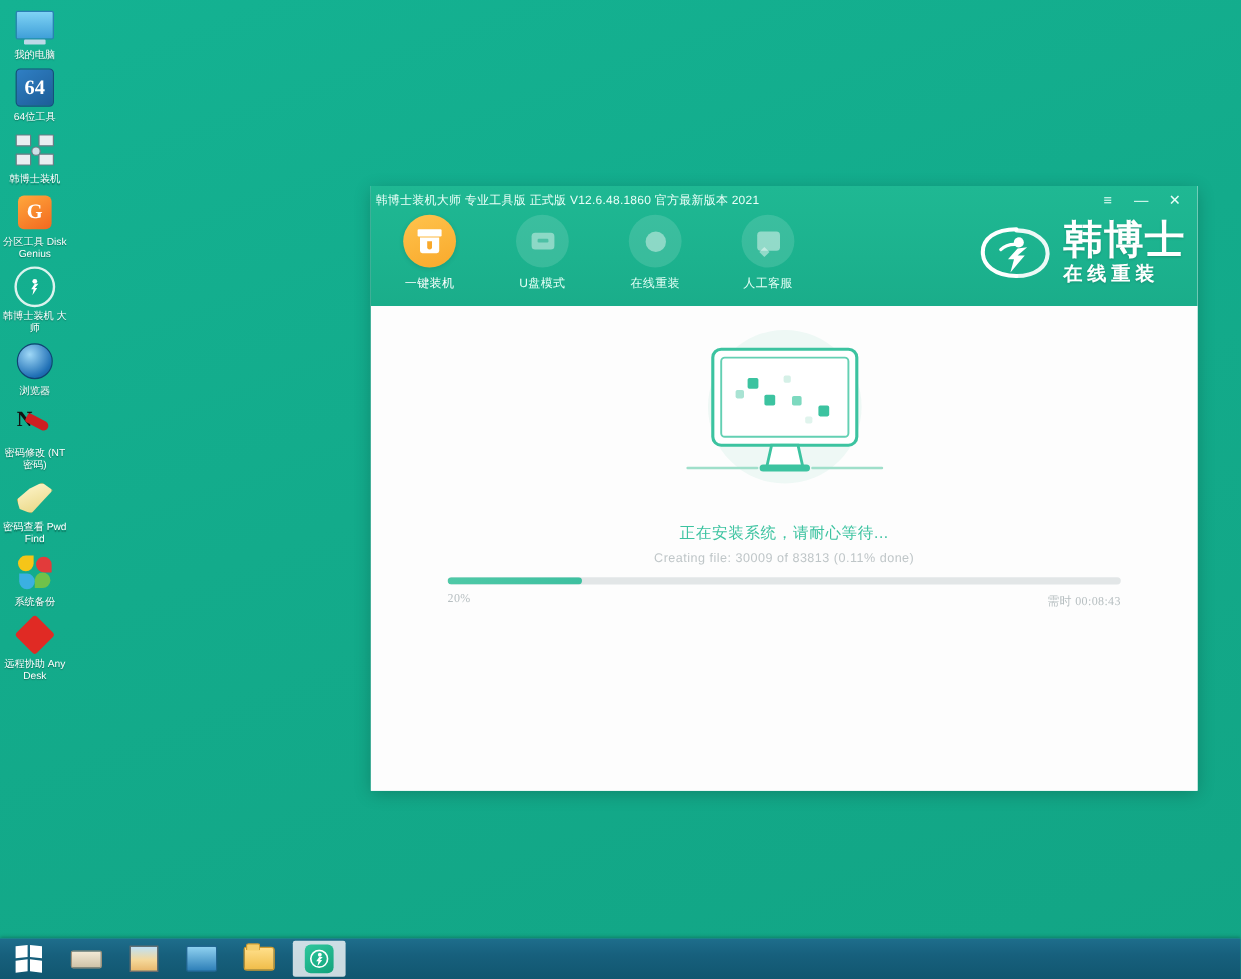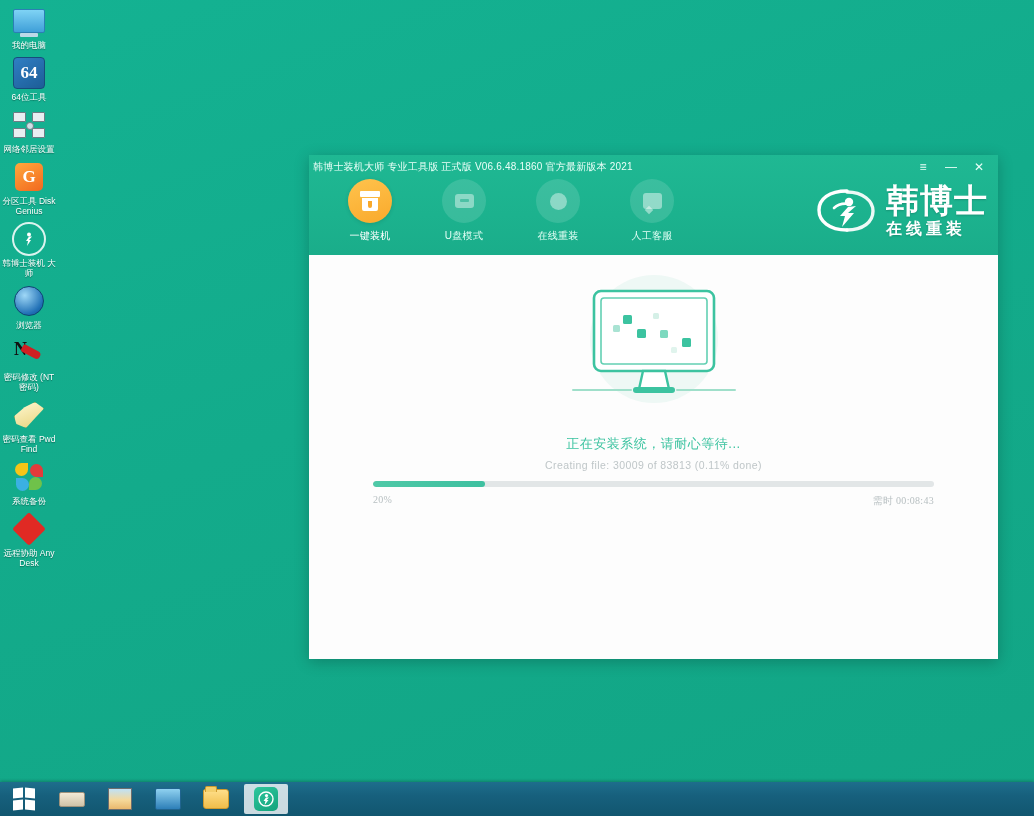--- a/index.html
+++ b/index.html
@@ -191,21 +191,21 @@
     letter-spacing:.2px;
     flex:1;
   }
   .win-btns{display:flex;align-items:center;gap:14px;margin-right:6px;}
   .win-btn{
     color:#e9fff8;font-size:12px;line-height:12px;
     width:14px;text-align:center;cursor:pointer;
   }
 
   #nav{
-    position:absolute;left:12px;top:24px;
+    position:absolute;left:0;top:24px;
     display:flex;align-items:flex-start;
     padding-left:18px;gap:32px;
   }
   .nav-item{
     width:62px;display:flex;flex-direction:column;align-items:center;cursor:pointer;
   }
   .nav-circle{
     width:44px;height:44px;border-radius:50%;
     background:rgba(255,255,255,.13);
     display:flex;align-items:center;justify-content:center;
@@ -308,21 +308,21 @@
 
     <div class="desk-icon">
       <span class="glyph">
         <span class="ic-net">
             <span></span>
             <span></span>
             <span></span>
             <span></span>
           </span>
       </span>
-      <span class="dlabel">网络邻居设置</span>
+      <span class="dlabel">韩博士装机</span>
     </div>
 
     <div class="desk-icon">
       <span class="glyph">
           <span class="ic-g">G</span>
         </span>
       <span class="dlabel">分区工具
 DiskGenius</span>
     </div>
 
@@ -382,21 +382,21 @@
 AnyDesk</span>
     </div>
 
   </div>
 
   <div id="app-window">
 
     <div id="app-header">
 
       <div id="titlebar">
-        <span id="win-title">韩博士装机大师 专业工具版 正式版 V06.6.48.1860 官方最新版本 2021</span>
+        <span id="win-title">韩博士装机大师 专业工具版 正式版 V12.6.48.1860 官方最新版本 2021</span>
         <span class="win-btns">
           <span class="win-btn">≡</span>
           <span class="win-btn">—</span>
           <span class="win-btn">✕</span>
         </span>
       </div>
 
       <div id="nav">
 
         <div class="nav-item active">

